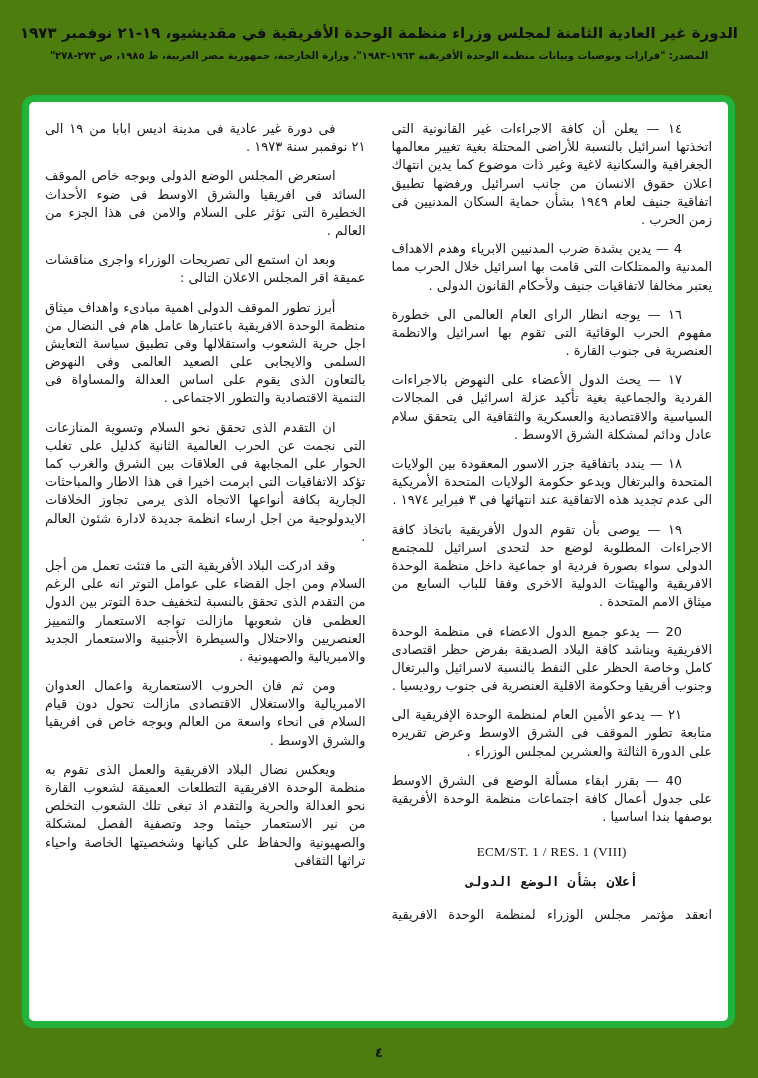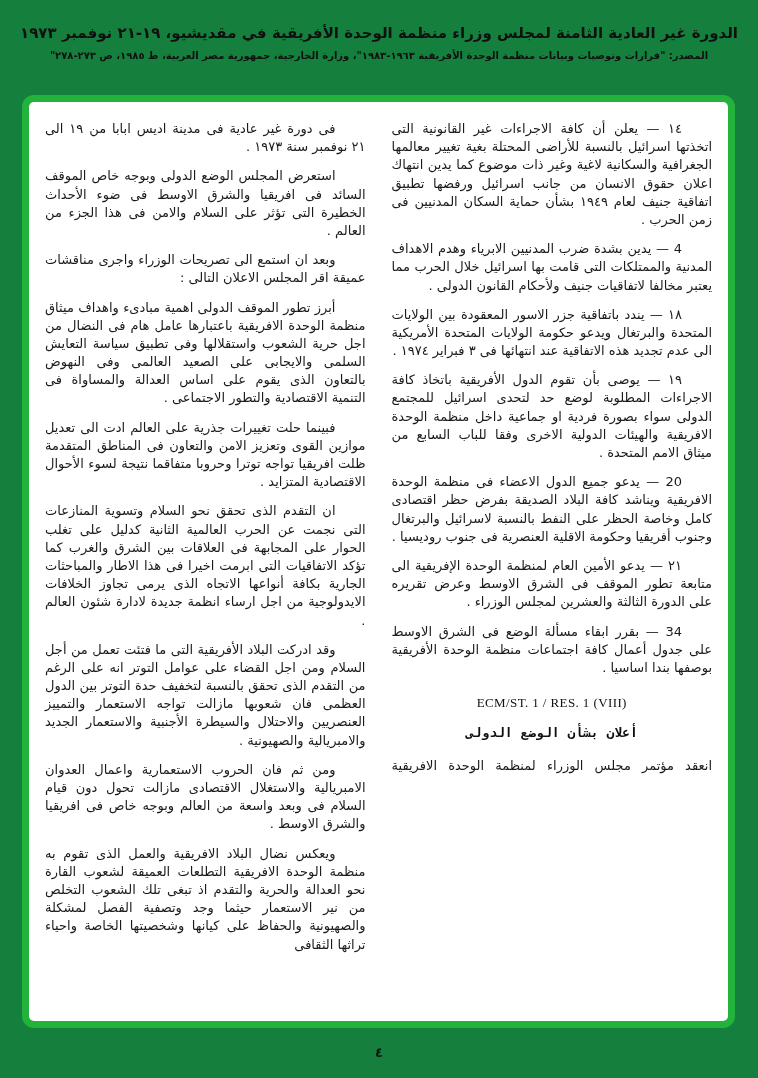--- a/index.html
+++ b/index.html
@@ -1,17 +1,17 @@
 <!DOCTYPE html>
 <html lang="ar"><head>
 <meta charset="utf-8">
 <style>
   html,body{margin:0;padding:0;background:#ffffff;}
   body{width:758px;height:1078px;font-family:"DejaVu Sans",sans-serif;}
-  .page{position:relative;width:758px;height:1078px;background:#15803d;overflow:hidden;}
+  .page{position:relative;width:758px;height:1078px;background:#4d7c0f;overflow:hidden;}
   .header{text-align:center;padding-top:24px;}
   .title{font-size:15px;font-weight:bold;margin:0;direction:rtl;color:#101010;}
   .source{font-size:10px;font-weight:bold;margin:8px 0 0;direction:rtl;color:#101010;}
   .box{position:absolute;left:22px;top:95px;width:713px;height:933px;box-sizing:border-box;
        border:7px solid #23b23c;border-radius:12px;padding:18px 16px 8px;overflow:hidden;background:#fff;}
   .cols{display:flex;direction:rtl;gap:26px;height:100%;}
   .col{flex:1;min-width:0;}
   .ar{direction:rtl;text-align:justify;font-size:13px;line-height:1.4;margin:0 0 11px;color:#1a1a1a;}
   .indent{text-indent:30px;}
   .ref{direction:ltr;text-align:center;font-family:"Liberation Serif",serif;font-size:13px;
@@ -30,39 +30,40 @@
     <h1 class="title">الدورة غير العادية الثامنة لمجلس وزراء منظمة الوحدة الأفريقية في مقديشيو، ١٩-٢١ نوفمبر ١٩٧٣</h1>
     <p class="source">المصدر: "قرارات وتوصيات وبيانات منظمة الوحدة الأفريقية ١٩٦٣-١٩٨٣"، وزارة الخارجية، جمهورية مصر العربية، ط ١٩٨٥، ص ٢٧٣-٢٧٨"</p>
   </div>
 
   <div class="box">
     <div class="cols">
 
       <section class="col">
         <p class="ar indent">١٤ — يعلن أن كافة الاجراءات غير القانونية التى اتخذتها اسرائيل بالنسبة للأراضى المحتلة بغية تغيير معالمها الجغرافية والسكانية لاغية وغير ذات موضوع كما يدين انتهاك اعلان حقوق الانسان من جانب اسرائيل ورفضها تطبيق اتفاقية جنيف لعام ١٩٤٩ بشأن حماية السكان المدنيين فى زمن الحرب .</p>
         <p class="ar indent">4 — يدين بشدة ضرب المدنيين الابرياء وهدم الاهداف المدنية والممتلكات التى قامت بها اسرائيل خلال الحرب مما يعتبر مخالفا لاتفاقيات جنيف ولأحكام القانون الدولى .</p>
+        <p class="ar indent">١٦ — يوجه انظار الراى العام العالمى الى خطورة مفهوم الحرب الوقائية التى تقوم بها اسرائيل والانظمة العنصرية فى جنوب القارة .</p>
+        <p class="ar indent">١٧ — يحث الدول الأعضاء على النهوض بالاجراءات الفردية والجماعية بغية تأكيد عزلة اسرائيل فى المجالات السياسية والاقتصادية والعسكرية والثقافية الى يتحقق سلام عادل ودائم لمشكلة الشرق الاوسط .</p>
         <p class="ar indent">١٨ — يندد باتفاقية جزر الاسور المعقودة بين الولايات المتحدة والبرتغال ويدعو حكومة الولايات المتحدة الأمريكية الى عدم تجديد هذه الاتفاقية عند انتهائها فى ٣ فبراير ١٩٧٤ .</p>
         <p class="ar indent">١٩ — يوصى بأن تقوم الدول الأفريقية باتخاذ كافة الاجراءات المطلوبة لوضع حد لتحدى اسرائيل للمجتمع الدولى سواء بصورة فردية او جماعية داخل منظمة الوحدة الافريقية والهيئات الدولية الاخرى وفقا للباب السابع من ميثاق الامم المتحدة .</p>
         <p class="ar indent">20 — يدعو جميع الدول الاعضاء فى منظمة الوحدة الافريقية ويناشد كافة البلاد الصديقة بفرض حظر اقتصادى كامل وخاصة الحظر على النفط بالنسبة لاسرائيل والبرتغال وجنوب أفريقيا وحكومة الاقلية العنصرية فى جنوب روديسيا .</p>
         <p class="ar indent">٢١ — يدعو الأمين العام لمنظمة الوحدة الإفريقية الى متابعة تطور الموقف فى الشرق الاوسط وعرض تقريره على الدورة الثالثة والعشرين لمجلس الوزراء .</p>
-        <p class="ar indent">34 — بقرر ابقاء مسألة الوضع فى الشرق الاوسط على جدول أعمال كافة اجتماعات منظمة الوحدة الأفريقية بوصفها بندا اساسيا .</p>
+        <p class="ar indent">40 — بقرر ابقاء مسألة الوضع فى الشرق الاوسط على جدول أعمال كافة اجتماعات منظمة الوحدة الأفريقية بوصفها بندا اساسيا .</p>
         <p class="ref">ECM/ST. 1 / RES. 1 (VIII)</p>
         <h2 class="decl-heading">أعلان بشأن الوضع الدولى</h2>
         <p class="ar opening">انعقد مؤتمر مجلس الوزراء لمنظمة الوحدة الافريقية</p>
       </section>
 
       <section class="col">
         <p class="ar indent">فى دورة غير عادية فى مدينة اديس ابابا من ١٩ الى ٢١ نوفمبر سنة ١٩٧٣ .</p>
         <p class="ar indent">استعرض المجلس الوضع الدولى وبوجه خاص الموقف السائد فى افريقيا والشرق الاوسط فى ضوء الأحداث الخطيرة التى تؤثر على السلام والامن فى هذا الجزء من العالم .</p>
         <p class="ar indent">وبعد ان استمع الى تصريحات الوزراء واجرى مناقشات عميقة اقر المجلس الاعلان التالى :</p>
         <p class="ar indent">أبرز تطور الموقف الدولى اهمية مبادىء واهداف ميثاق منظمة الوحدة الافريقية باعتبارها عامل هام فى النضال من اجل حرية الشعوب واستقلالها وفى تطبيق سياسة التعايش السلمى والايجابى على الصعيد العالمى وفى النهوض بالتعاون الذى يقوم على اساس العدالة والمساواة فى التنمية الاقتصادية والتطور الاجتماعى .</p>
-        <p class="ar indent">فبينما حلت تغييرات جذرية على العالم ادت الى تعديل موازين القوى وتعزيز الامن والتعاون فى المناطق المتقدمة ظلت افريقيا تواجه توترا وحروبا متفاقما نتيجة لسوء الأحوال الاقتصادية المتزايد .</p>
         <p class="ar indent">ان التقدم الذى تحقق نحو السلام وتسوية المنازعات التى نجمت عن الحرب العالمية الثانية كدليل على تغلب الحوار على المجابهة فى العلاقات بين الشرق والغرب كما تؤكد الاتفاقيات التى ابرمت اخيرا فى هذا الاطار والمباحثات الجارية بكافة أنواعها الاتجاه الذى يرمى تجاوز الخلافات الايدولوجية من اجل ارساء انظمة جديدة لادارة شئون العالم .</p>
         <p class="ar indent">وقد ادركت البلاد الأفريقية التى ما فتئت تعمل من أجل السلام ومن اجل القضاء على عوامل التوتر انه على الرغم من التقدم الذى تحقق بالنسبة لتخفيف حدة التوتر بين الدول العظمى فان شعوبها مازالت تواجه الاستعمار والتمييز العنصريين والاحتلال والسيطرة الأجنبية والاستعمار الجديد والامبريالية والصهيونية .</p>
-        <p class="ar indent">ومن ثم فان الحروب الاستعمارية واعمال العدوان الامبريالية والاستغلال الاقتصادى مازالت تحول دون قيام السلام فى وبعد واسعة من العالم وبوجه خاص فى افريقيا والشرق الاوسط .</p>
+        <p class="ar indent">ومن ثم فان الحروب الاستعمارية واعمال العدوان الامبريالية والاستغلال الاقتصادى مازالت تحول دون قيام السلام فى انحاء واسعة من العالم وبوجه خاص فى افريقيا والشرق الاوسط .</p>
         <p class="ar indent">ويعكس نضال البلاد الافريقية والعمل الذى تقوم به منظمة الوحدة الافريقية التطلعات العميقة لشعوب القارة نحو العدالة والحرية والتقدم اذ تبغى تلك الشعوب التخلص من نير الاستعمار حيثما وجد وتصفية الفصل لمشكلة والصهيونية والحفاظ على كيانها وشخصيتها الخاصة واحياء تراثها الثقافى</p>
       </section>
 
     </div>
   </div>
 
   <div class="page-number">٤</div>
 
 </div>
 

